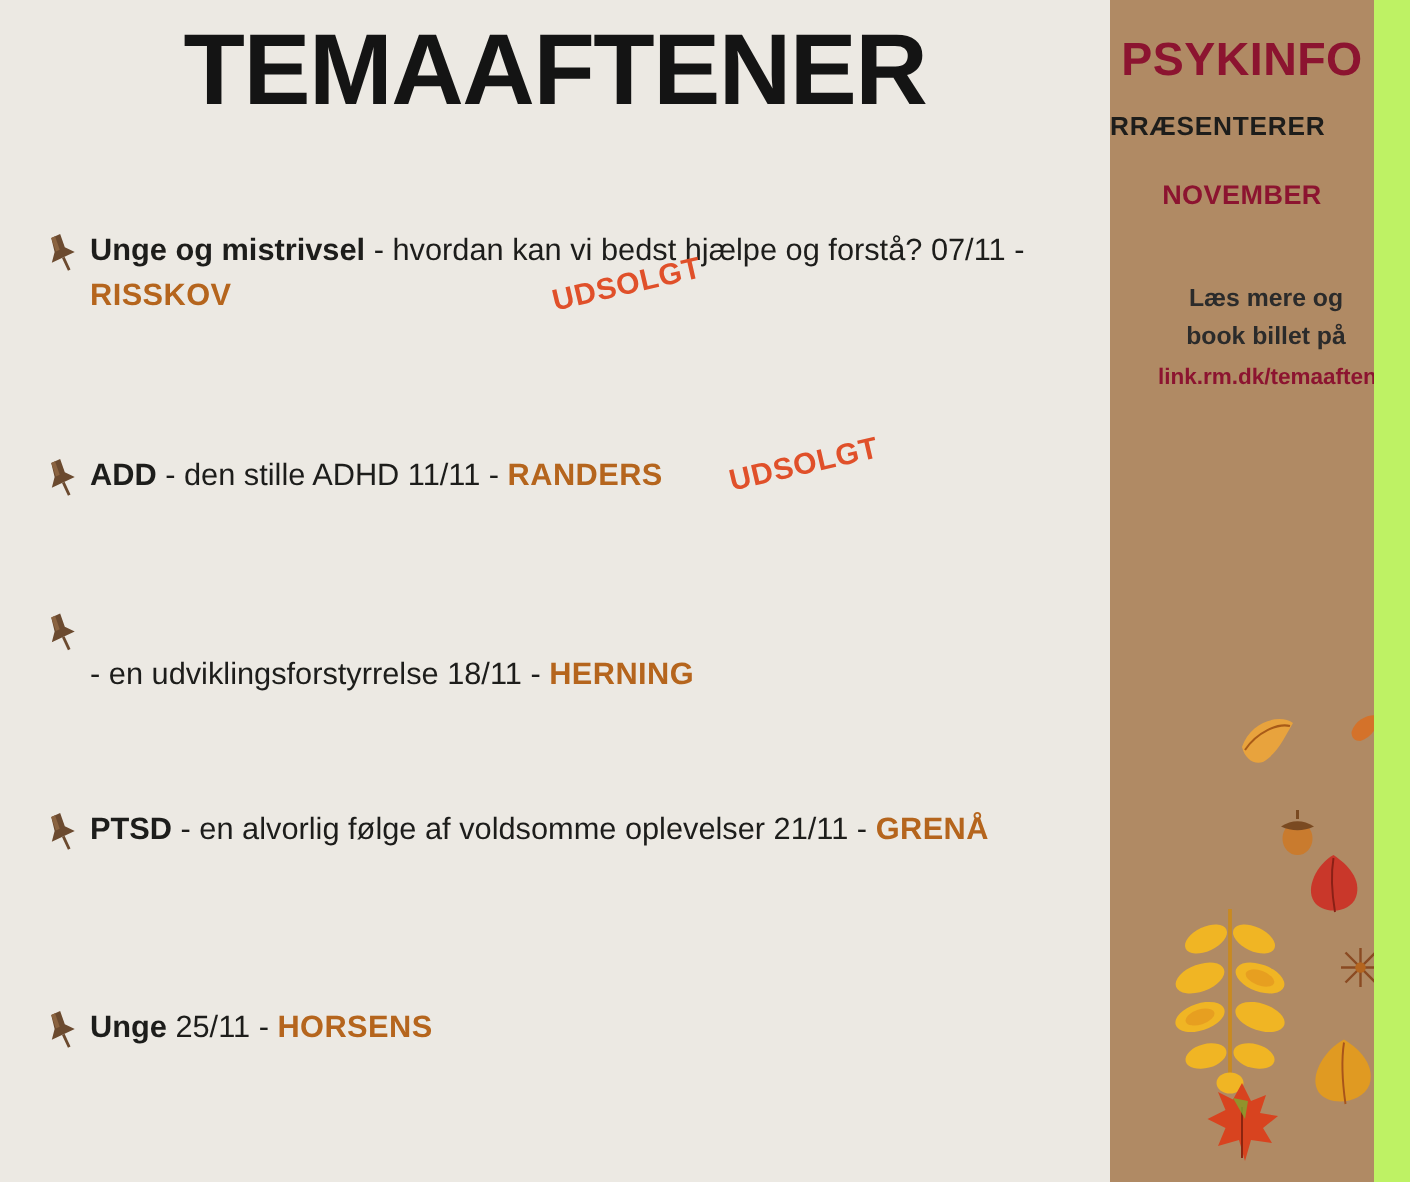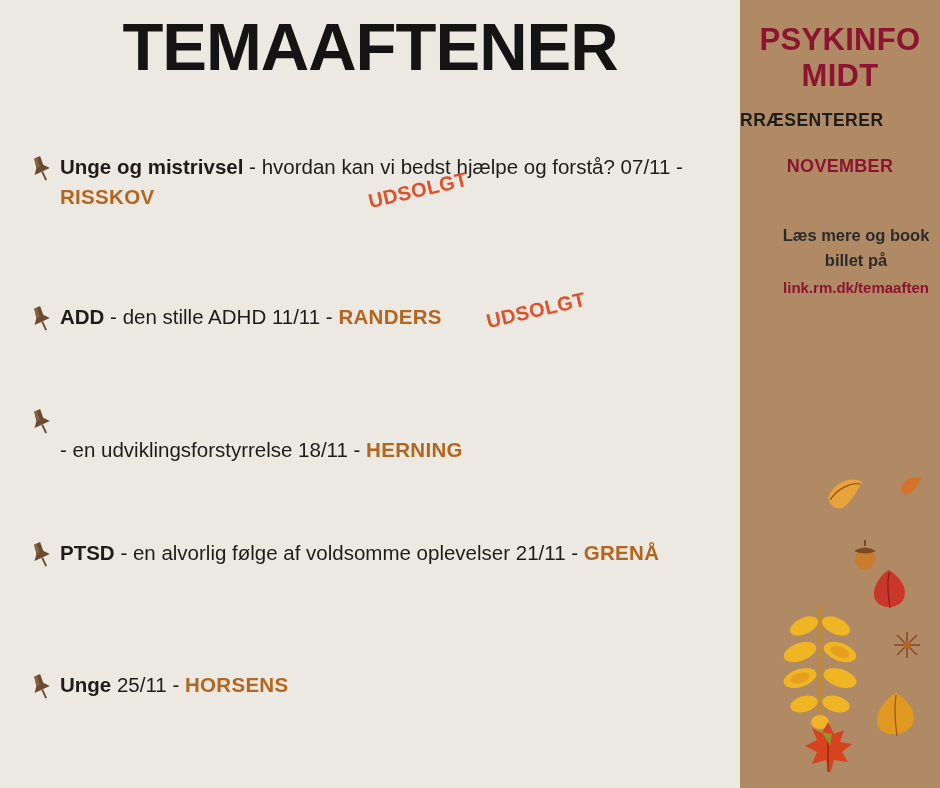--- a/index.html
+++ b/index.html
@@ -79,21 +79,21 @@
   #event-2 { position: absolute; top: 265px; }
   #event-3 { position: absolute; top: 398px; }
   #event-4 { position: absolute; top: 530px; }
 
   #event-0 .sold-out { left: 312px; top: 34px; }
   #event-1 .sold-out { left: 430px; top: 4px; }
 
   
   #right {
     position: relative;
-    width: 200px;
+    width: 176px;
     height: 788px;
     background: #b08a64;
     overflow: hidden;
   }
   #brand {
     margin-top: 22px;
     text-align: center;
     color: #8c1430;
     font-weight: bold;
     font-size: 31px;
@@ -225,21 +225,20 @@
           <span class="bold">Unge</span><span> 25/11 - </span><span class="place">HORSENS</span>
         </div>
       </div>
 
     </div>
   </div>
 
   <div id="right">
     <div id="brand">
       <div>PSYKINFO</div>
-      <div>MIDT</div>
     </div>
     <div id="presents">RRÆSENTERER</div>
     <div id="month">
       <div>NOVEMBER</div>
     </div>
     <div id="booking">
       <span>Læs mere og book billet på</span>
       <a id="booking-link" href="#">link.rm.dk/temaaften</a>
     </div>
 

